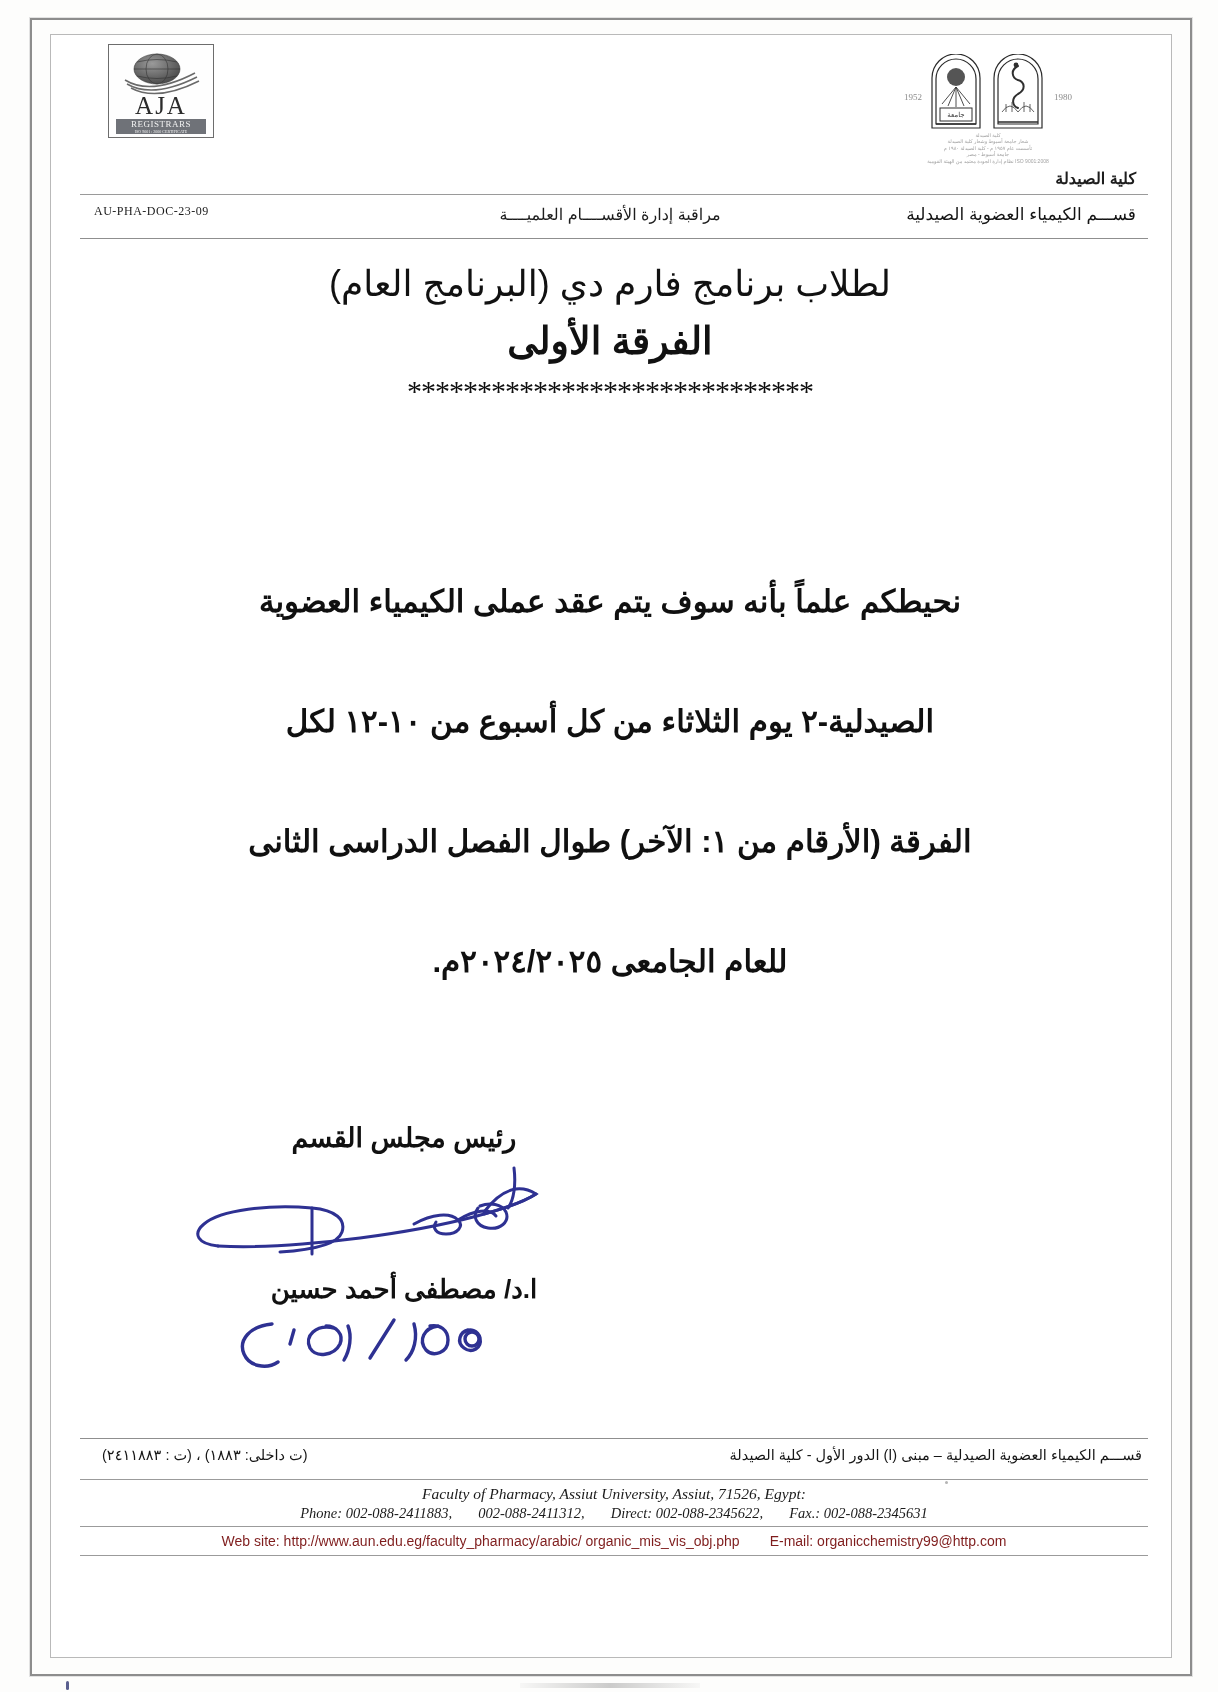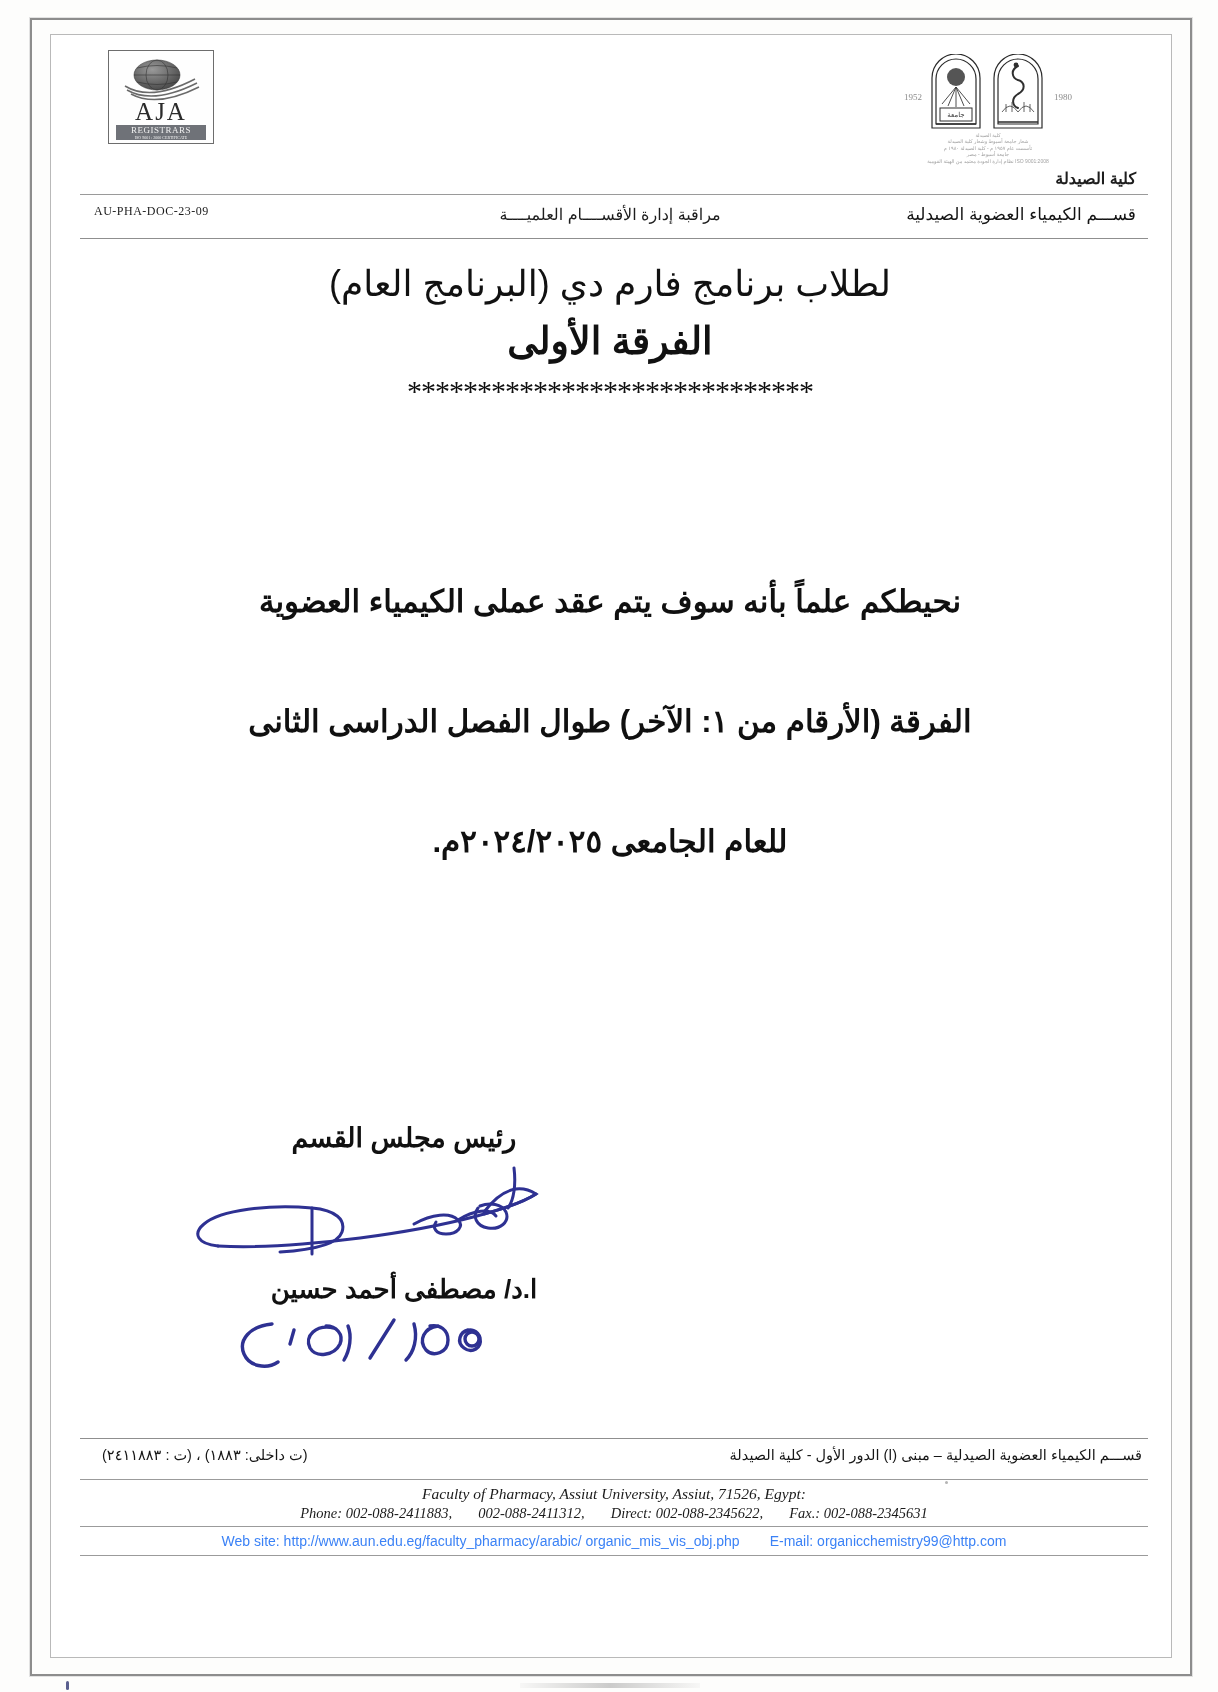--- a/index.html
+++ b/index.html
@@ -37,21 +37,21 @@
     position: absolute;
     left: 64px; top: 42px;
     width: 1092px;
     height: 1600px;
     background: #ffffff;
   }
 
   
   .logo-aja {
     position: absolute;
-    left: 44px; top: 8px;
+    left: 44px; top: 2px;
     width: 104px; height: 92px;
     border: 1px solid #6d6d6d;
     background: #fefefe;
     overflow: hidden;
   }
   .aja-globe { position: absolute; left: 8px; top: 5px; width: 86px; height: 48px; }
   .aja-word {
     position: absolute; left: 0; top: 48px; width: 104px;
     text-align: center;
     font-family: "Liberation Serif", serif;
@@ -248,21 +248,21 @@
     display: flex;
     justify-content: center;
     gap: 26px;
     padding-bottom: 4px;
   }
   .footer-rule-bot { border-top: 1px solid #9b9b9b; }
   .footer-web {
     font-family: "Liberation Sans", sans-serif;
     font-size: 14px;
     text-align: center;
-    color: #3b82f6;
+    color: #7f1d1d;
     padding: 6px 0 6px;
     display: flex;
     justify-content: center;
     gap: 30px;
   }
   .footer-rule-bot2 { border-top: 1px solid #9b9b9b; }
   .scan-dot {
     position: absolute;
     left: 66px; bottom: 2px;
     width: 3px; height: 9px;
@@ -378,20 +378,21 @@
     <div class="rule-2"></div>
 
     <div class="titles">
       <div class="title-2">لطلاب برنامج فارم دي (البرنامج العام)</div>
       <div class="title-3">الفرقة الأولى</div>
       <div class="asterisks">*****************************</div>
     </div>
 
     <div class="body-text">
       <span class="bl">نحيطكم علماً بأنه سوف يتم عقد عملى الكيمياء العضوية</span>
+      <span class="bl">الصيدلية-٢ يوم الثلاثاء من كل أسبوع من ١٠-١٢ لكل</span>
       <span class="bl">الفرقة (الأرقام من ١: الآخر) طوال الفصل الدراسى الثانى</span>
       <span class="bl last">للعام الجامعى ٢٠٢٤/٢٠٢٥م.</span>
     </div>
 
     <div class="sig-block">
       <div class="sig-title">رئيس مجلس القسم</div>
       <svg class="sig-svg" viewBox="0 0 440 120">
         <g fill="none" stroke="#2e3192" stroke-width="3" stroke-linecap="round">
           <path d="M330 18 C332 34 330 50 324 58"></path>
           <path d="M300 62 C318 38 336 34 352 44 C340 52 322 58 300 64"></path>

